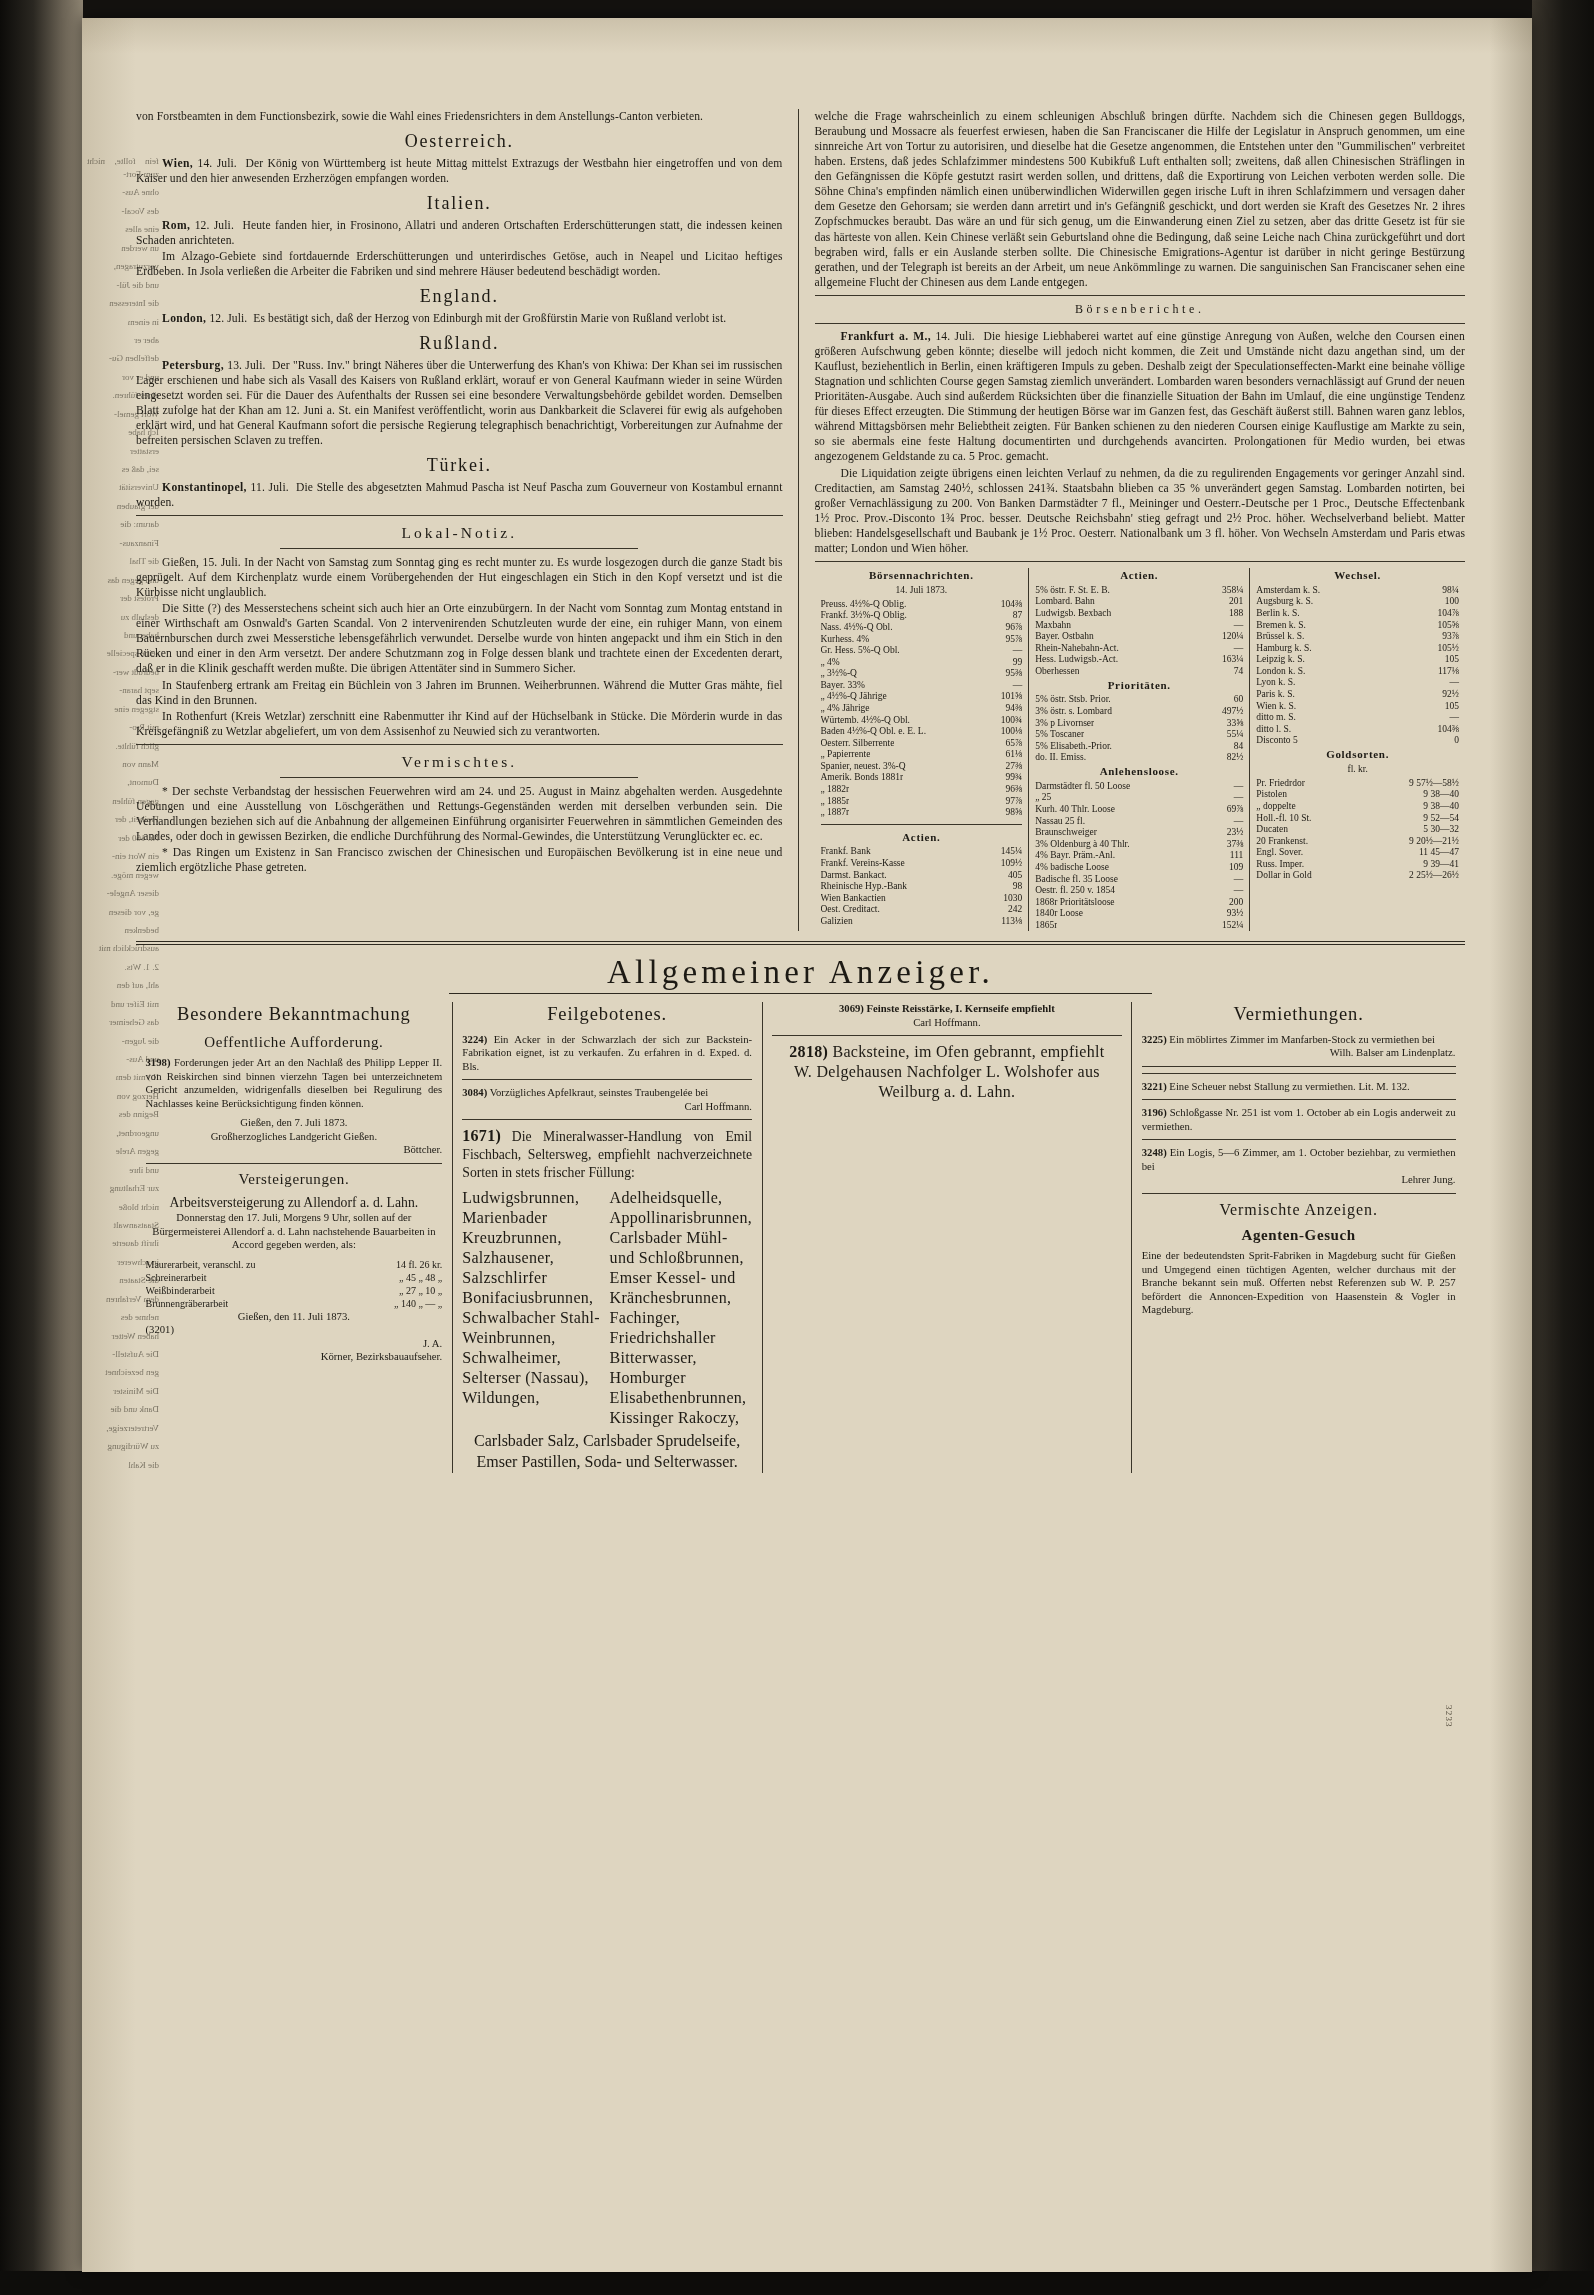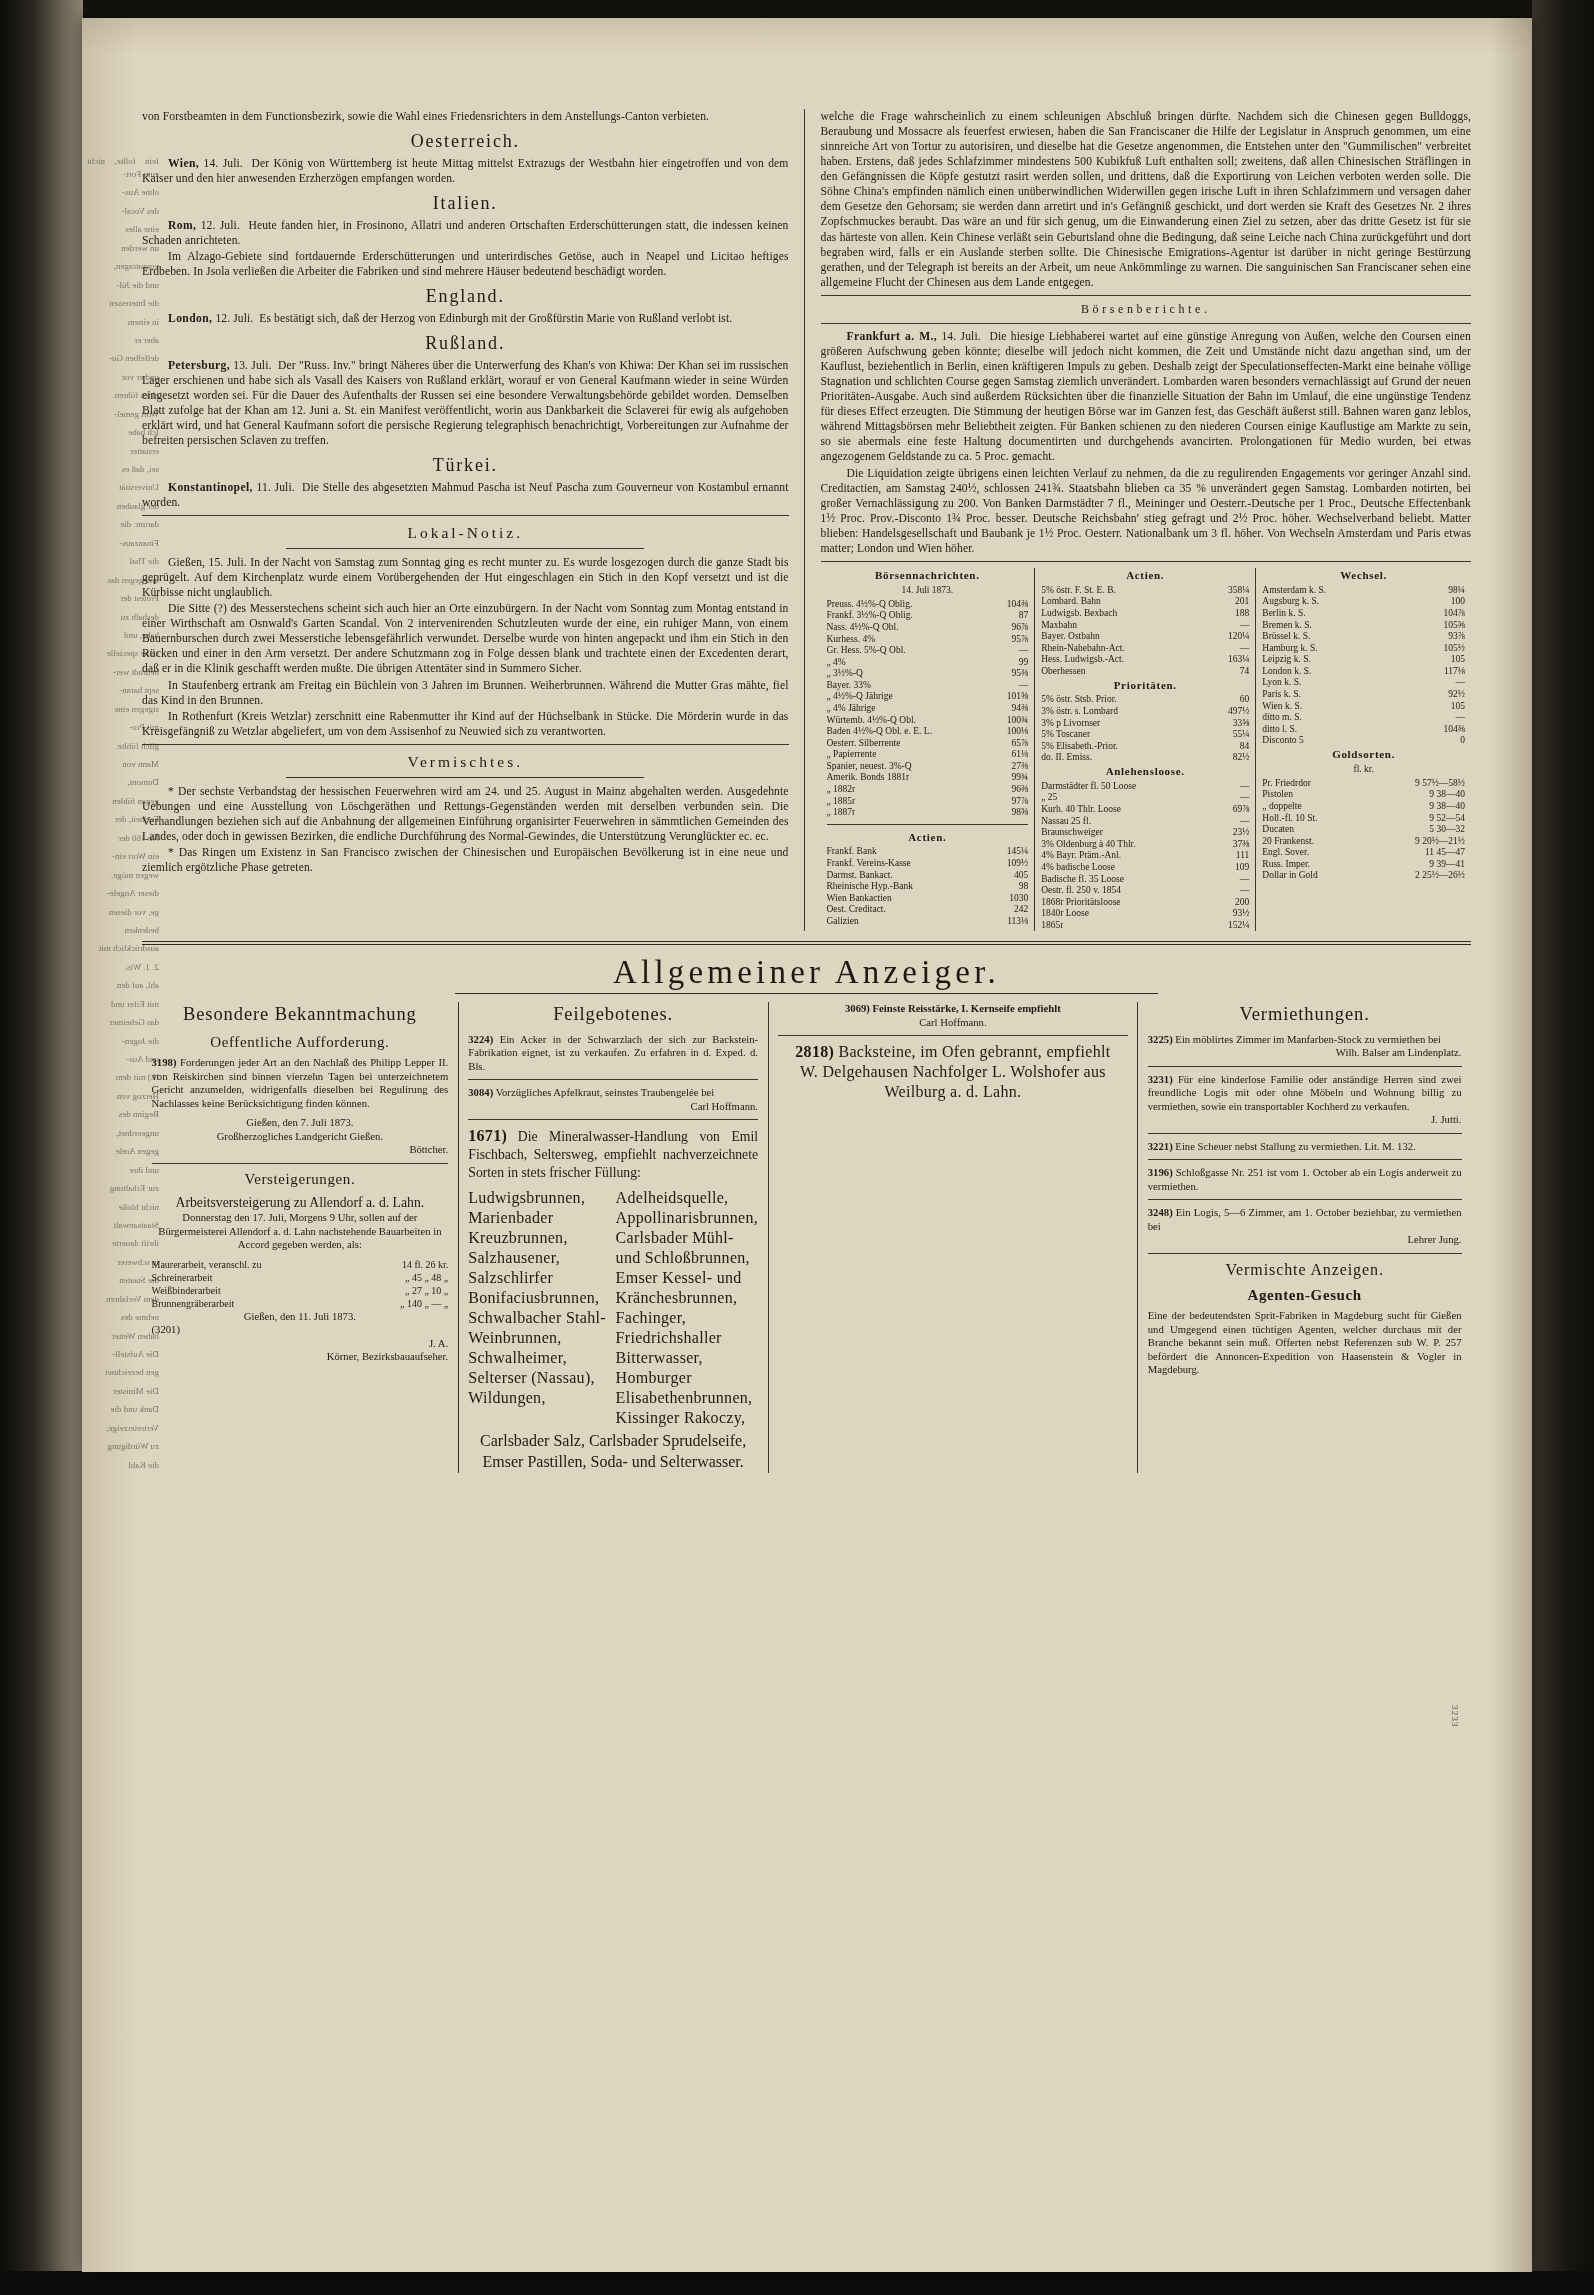--- a/index.html
+++ b/index.html
@@ -70,21 +70,21 @@
     font-family: "Liberation Serif", serif;
     opacity: 0.62;
     transform: scaleX(-1);
     text-align: justify;
   }
   .marginalia div { margin-bottom: 5.4px; }
 
   
   .content {
     position: absolute;
-    left: 60px;
+    left: 54px;
     top: 91px;
     width: 1329px;
     height: 2086px;
     color: #1d1a14;
   }
 
   .news-area {
     position: relative;
     width: 1329px;
     display: flex;
@@ -852,21 +852,20 @@
             <span>Backsteine, im Ofen gebrannt, empfiehlt</span>
             <div>W. Delgehausen Nachfolger L. Wolshofer aus Weilburg a. d. Lahn.</div>
           </div>
         </div>
 
         <div class="anz-col c4" style="position:relative;">
           <div class="anz-h">Vermiethungen.</div>
           <div id="verm-ads">
               <div class="ad"><span class="num">3225) </span><span>Ein möblirtes Zimmer im Manfarben-Stock zu vermiethen bei</span><div class="right">Wilh. Balser am Lindenplatz.</div></div>
               <hr class="ad-rule">
-              <div class="ad"><span class="num">3231) </span><span>Für eine kinderlose Familie oder anständige Herren sind zwei freundliche Logis mit oder ohne Möbeln und Wohnung billig zu vermiethen, sowie ein transportabler Kochherd zu verkaufen.</span><div class="right">J. Jutti.</div></div>
               <hr class="ad-rule">
               <div class="ad"><span class="num">3221) </span><span>Eine Scheuer nebst Stallung zu vermiethen. Lit. M. 132.</span></div>
               <hr class="ad-rule">
               <div class="ad"><span class="num">3196) </span><span>Schloßgasse Nr. 251 ist vom 1. October ab ein Logis anderweit zu vermiethen.</span></div>
               <hr class="ad-rule">
               <div class="ad"><span class="num">3248) </span><span>Ein Logis, 5—6 Zimmer, am 1. October beziehbar, zu vermiethen bei</span><div class="right">Lehrer Jung.</div></div>
             </div>
           <hr class="ad-rule">
           <div class="anz-h sm">Vermischte Anzeigen.</div>
           <div class="anz-sub bold">Agenten-Gesuch</div>

